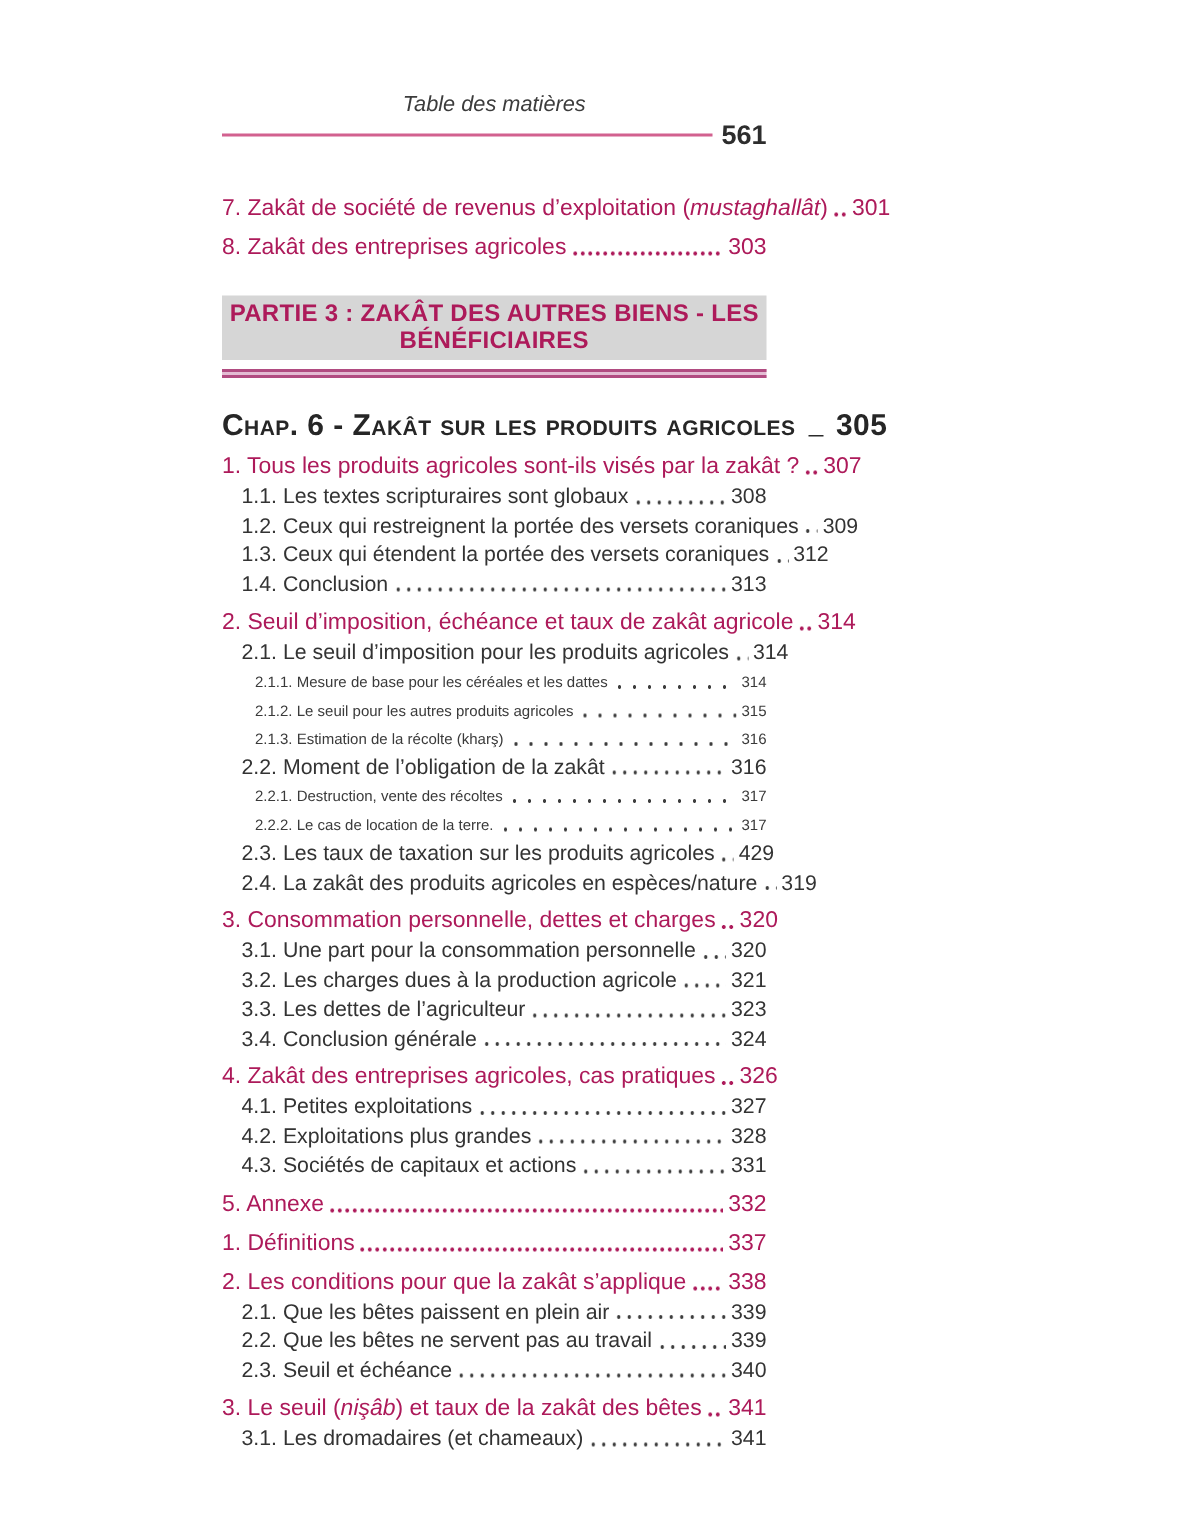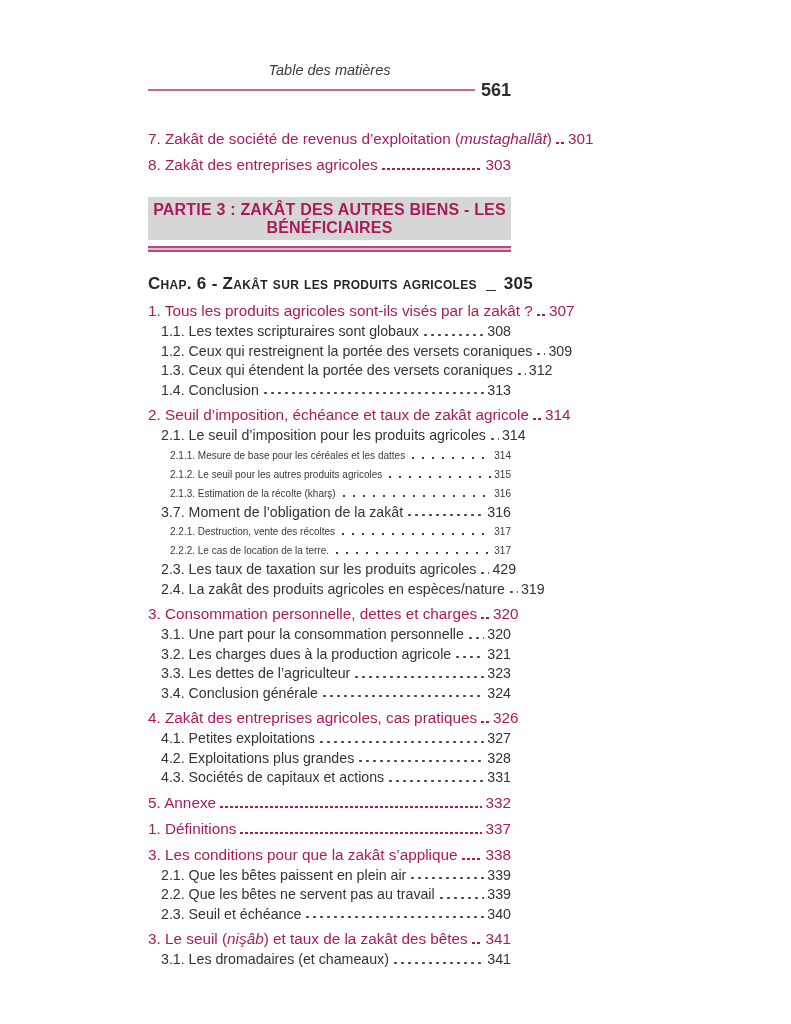--- a/index.html
+++ b/index.html
@@ -74,21 +74,21 @@
   .lv3{
     color:#3a3a3a;font-size:10px;line-height:19px;padding-left:22px;
   }
   .lv3 .leader{
     background-image:radial-gradient(circle,#3e3e3e 1.05px,transparent 1.35px);
     background-size:10px 4px;
   }
   .chap{
     color:#262626;font-weight:bold;
     font-variant:small-caps;
-    font-size:17px;line-height:22px;
+    font-size:20px;line-height:22px;
     letter-spacing:.3px;
     margin:21px 0 4px;
   }
   .chap .leader{
     border-bottom:1.5px solid #2b2b2b;
     margin:0 5px 4px 9px;
     background:none;
   }
   .it{font-style:italic;}
 </style>
@@ -173,21 +173,21 @@
         <span class="txt"><span>2.1.2. Le seuil pour les autres produits agricoles </span></span>
         <span class="leader"></span>
         <span class="pg">315</span>
       </div>
       <div class="row lv3">
         <span class="txt"><span>2.1.3. Estimation de la récolte (kharş) </span></span>
         <span class="leader"></span>
         <span class="pg">316</span>
       </div>
       <div class="row lv2">
-        <span class="txt"><span>3.7. Moment de l’obligation de la zakât</span></span>
+        <span class="txt"><span>2.2. Moment de l’obligation de la zakât</span></span>
         <span class="leader"></span>
         <span class="pg">316</span>
       </div>
       <div class="row lv3">
         <span class="txt"><span>2.2.1. Destruction, vente des récoltes </span></span>
         <span class="leader"></span>
         <span class="pg">317</span>
       </div>
       <div class="row lv3">
         <span class="txt"><span>2.2.2. Le cas de location de la terre.</span></span>
@@ -253,21 +253,21 @@
         <span class="txt"><span>5. Annexe</span></span>
         <span class="leader"></span>
         <span class="pg">332</span>
       </div>
       <div class="row accent">
         <span class="txt"><span>1. Définitions </span></span>
         <span class="leader"></span>
         <span class="pg">337</span>
       </div>
       <div class="row accent">
-        <span class="txt"><span>3. Les conditions pour que la zakât s’applique</span></span>
+        <span class="txt"><span>2. Les conditions pour que la zakât s’applique</span></span>
         <span class="leader"></span>
         <span class="pg">338</span>
       </div>
       <div class="row lv2">
         <span class="txt"><span>2.1. Que les bêtes paissent en plein air </span></span>
         <span class="leader"></span>
         <span class="pg">339</span>
       </div>
       <div class="row lv2">
         <span class="txt"><span>2.2. Que les bêtes ne servent pas au travail</span></span>

